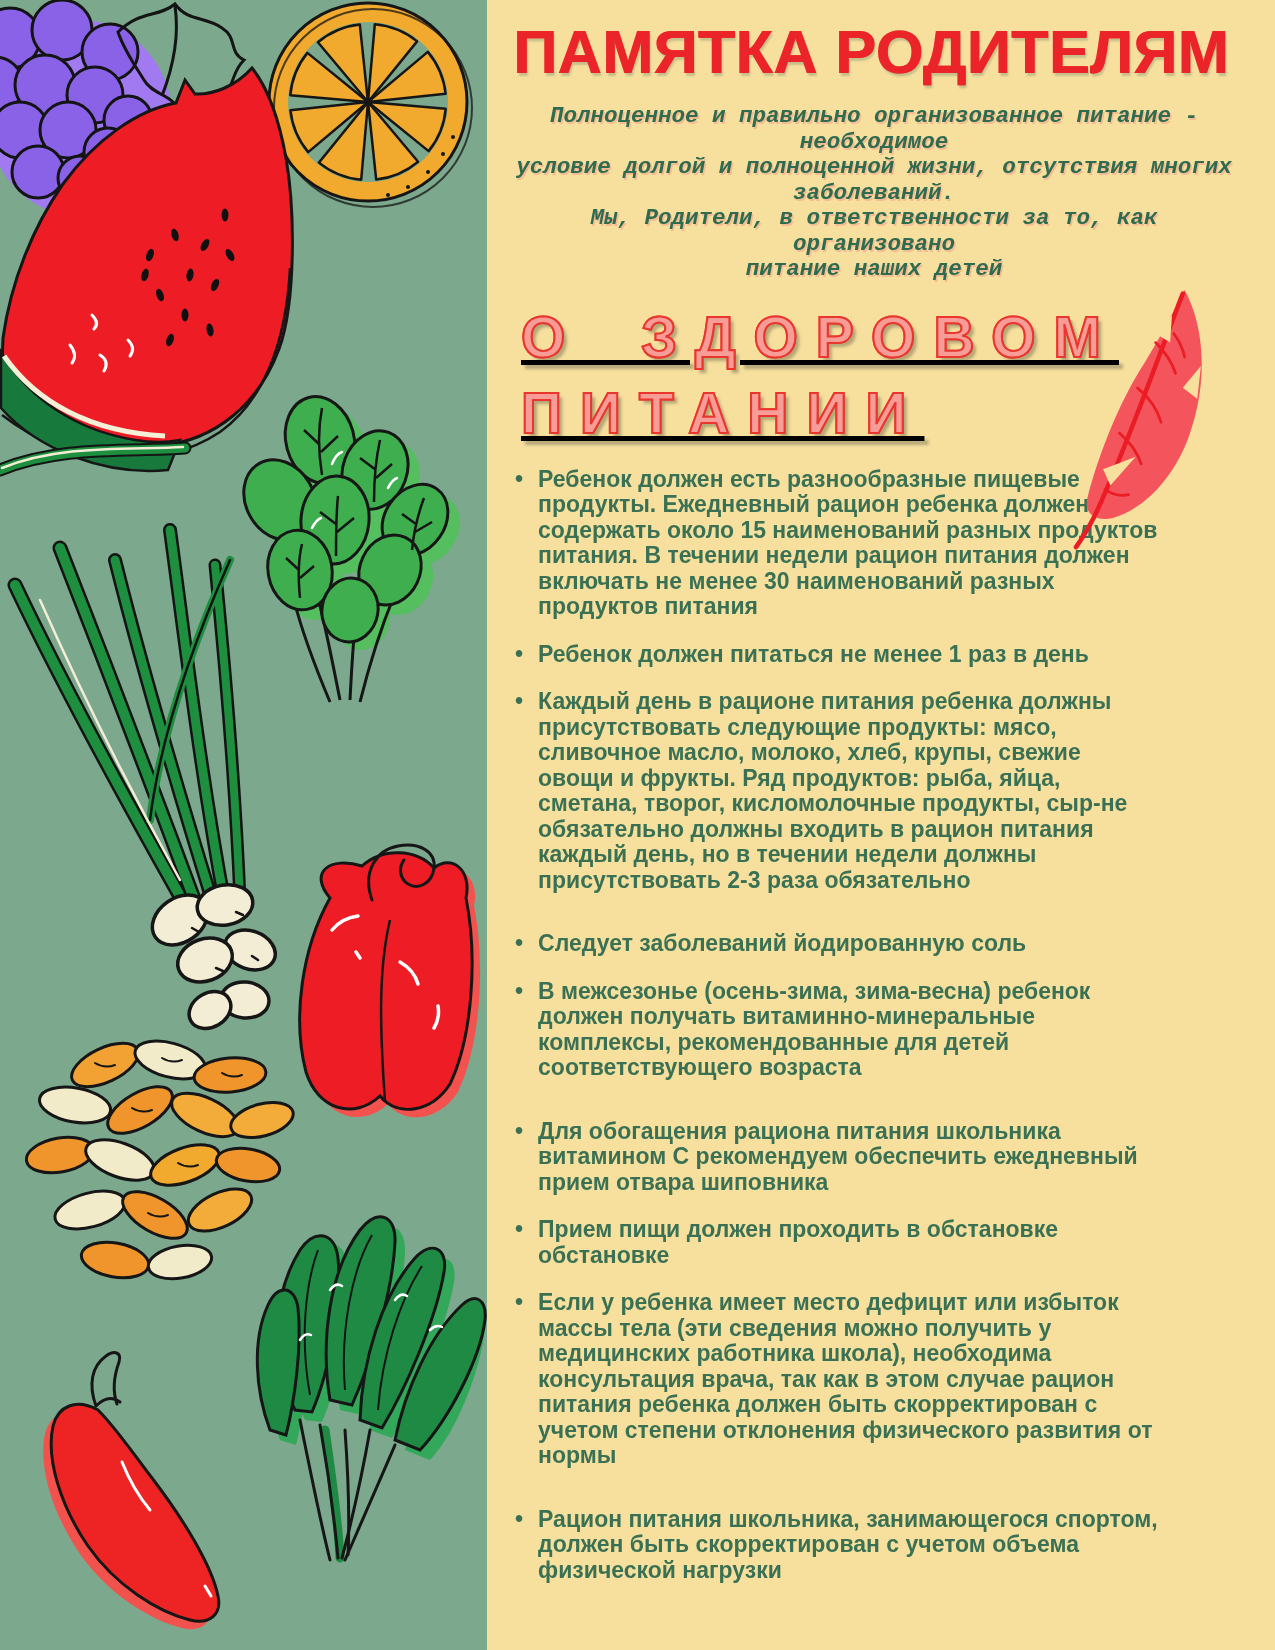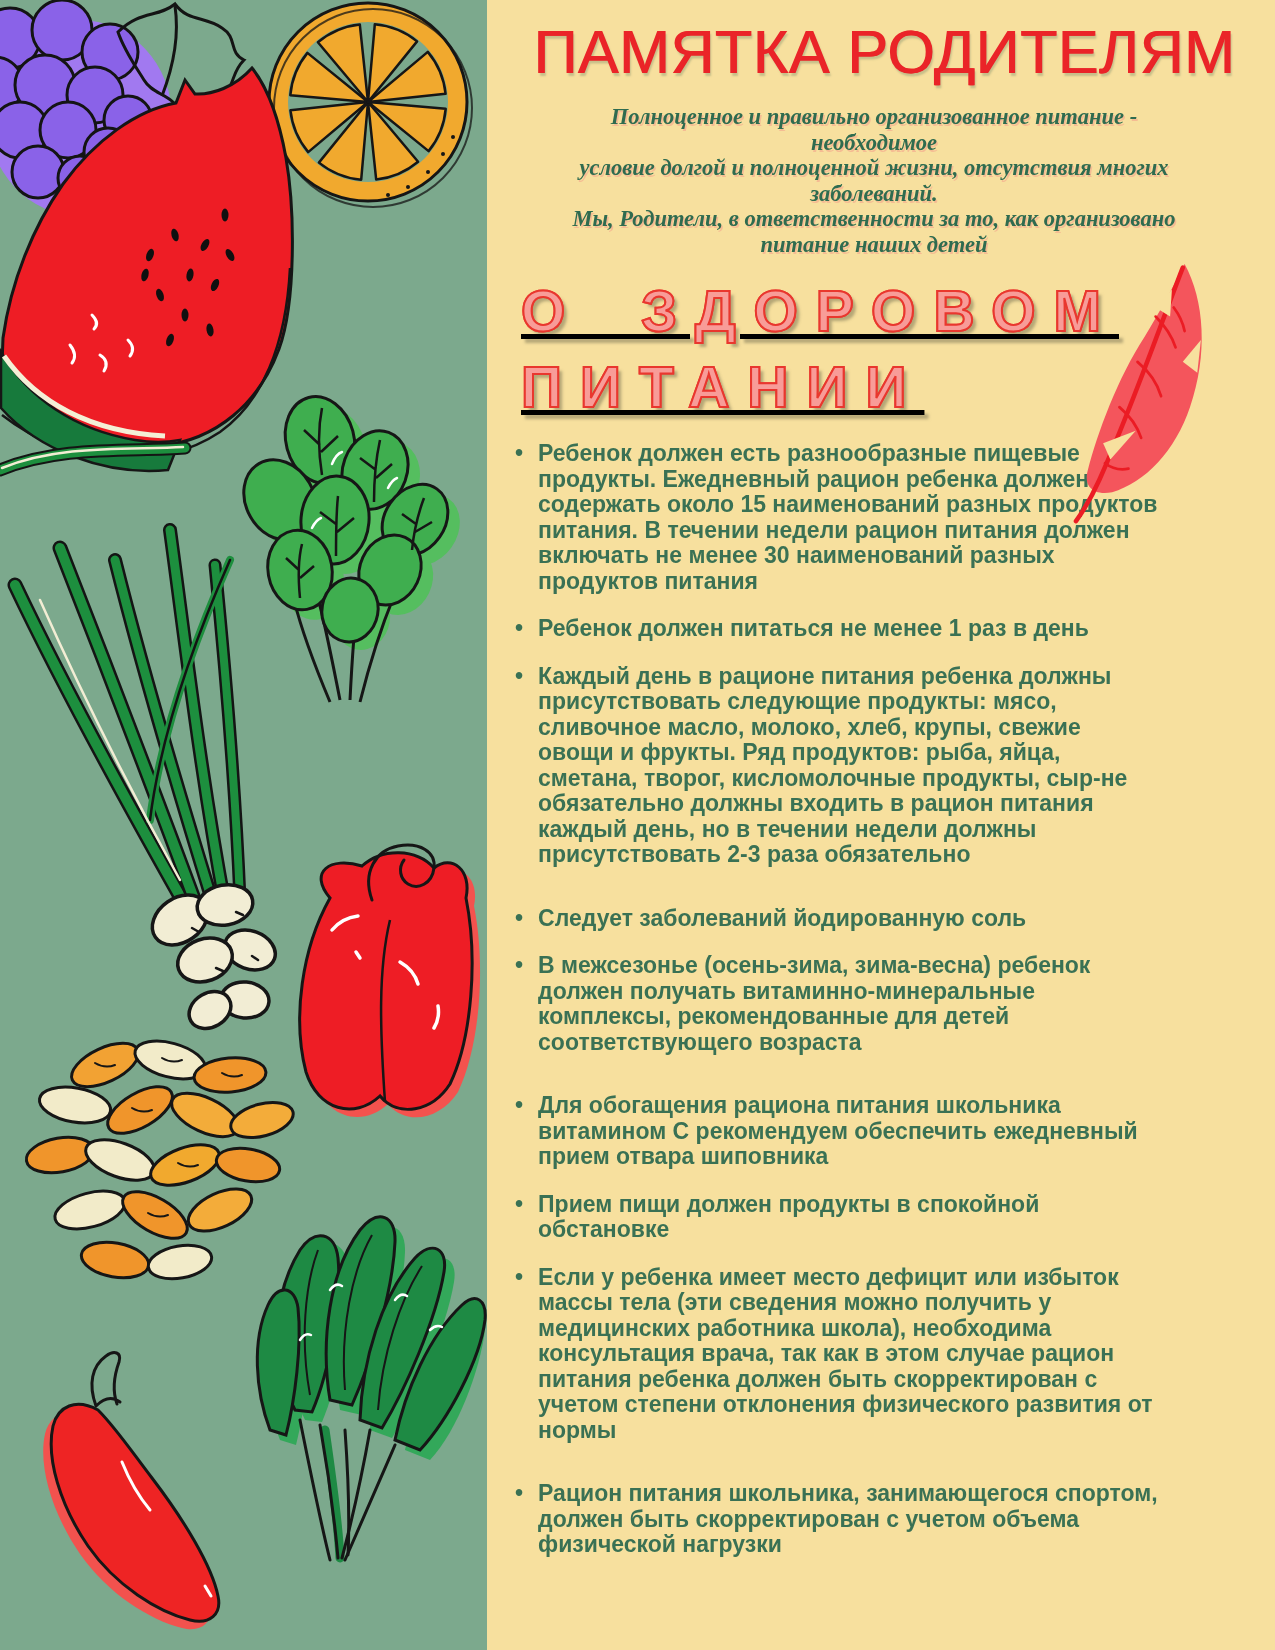--- a/index.html
+++ b/index.html
@@ -13,28 +13,28 @@
     width:487px;height:1650px;flex:0 0 487px;
     background:#7CA98D;position:relative;overflow:hidden;
   }
   .panel-left svg{position:absolute;left:0;top:0;}
   
   .panel-right{
     flex:1;background:#F7E09E;position:relative;
     padding:0 40px 0 26px;box-sizing:border-box;overflow:hidden;
   }
   .title{
-    margin:20px 0 0 0;text-align:right;
-    font-size:61px;line-height:64px;font-weight:400;
+    margin:20px 0 0 0;text-align:left;
+    font-size:61px;line-height:64px;font-weight:700;
     color:#EA2428;letter-spacing:0.5px;
     text-shadow:1px 0 0 #EA2428, 2px 3px 2px rgba(110,130,100,.35);
   }
   .intro{
     margin:20px 0 0 0;text-align:center;white-space:pre-line;
-    font-family:Liberation Serif, serif;font-style:italic;font-weight:700;
+    font-family:Liberation Mono, monospace;font-style:italic;font-weight:700;
     font-size:22.5px;line-height:25.5px;color:#2F6B4F;
     text-shadow:1.5px 1.5px 0 rgba(244,158,138,.55);
   }
   .heading-block{position:relative;margin-top:16px;padding-left:8px;text-decoration:underline;}
   .headline{
     font-weight:700;font-size:57px;line-height:76px;
     color:#F89C98;letter-spacing:18px;word-spacing:24px;
     -webkit-text-stroke:2px #E9372E;
     text-shadow:4px 4px 3px rgba(115,110,80,.5);
     white-space:nowrap;
@@ -349,21 +349,21 @@
       <li>
           <span class="dot">•</span>
           <span class="btext">В межсезонье (осень-зима, зима-весна) ребенок должен получать витаминно-минеральные комплексы, рекомендованные для детей соответствующего возраста</span>
         </li>
       <li>
           <span class="dot">•</span>
           <span class="btext">Для обогащения рациона питания школьника витамином С рекомендуем обеспечить ежедневный прием отвара шиповника</span>
         </li>
       <li>
           <span class="dot">•</span>
-          <span class="btext">Прием пищи должен продукты в спокойной обстановке</span>
+          <span class="btext">Прием пищи должен проходить в обстановке обстановке</span>
         </li>
       <li>
           <span class="dot">•</span>
           <span class="btext">Если у ребенка имеет место дефицит или избыток массы тела (эти сведения можно получить у медицинских работника школа), необходима консультация врача, так как в этом случае рацион питания ребенка должен быть скорректирован с учетом степени отклонения физического развития от нормы</span>
         </li>
       <li>
           <span class="dot">•</span>
           <span class="btext">Рацион питания школьника, занимающегося спортом, должен быть скорректирован с учетом объема физической нагрузки</span>
         </li>
     </ul>

